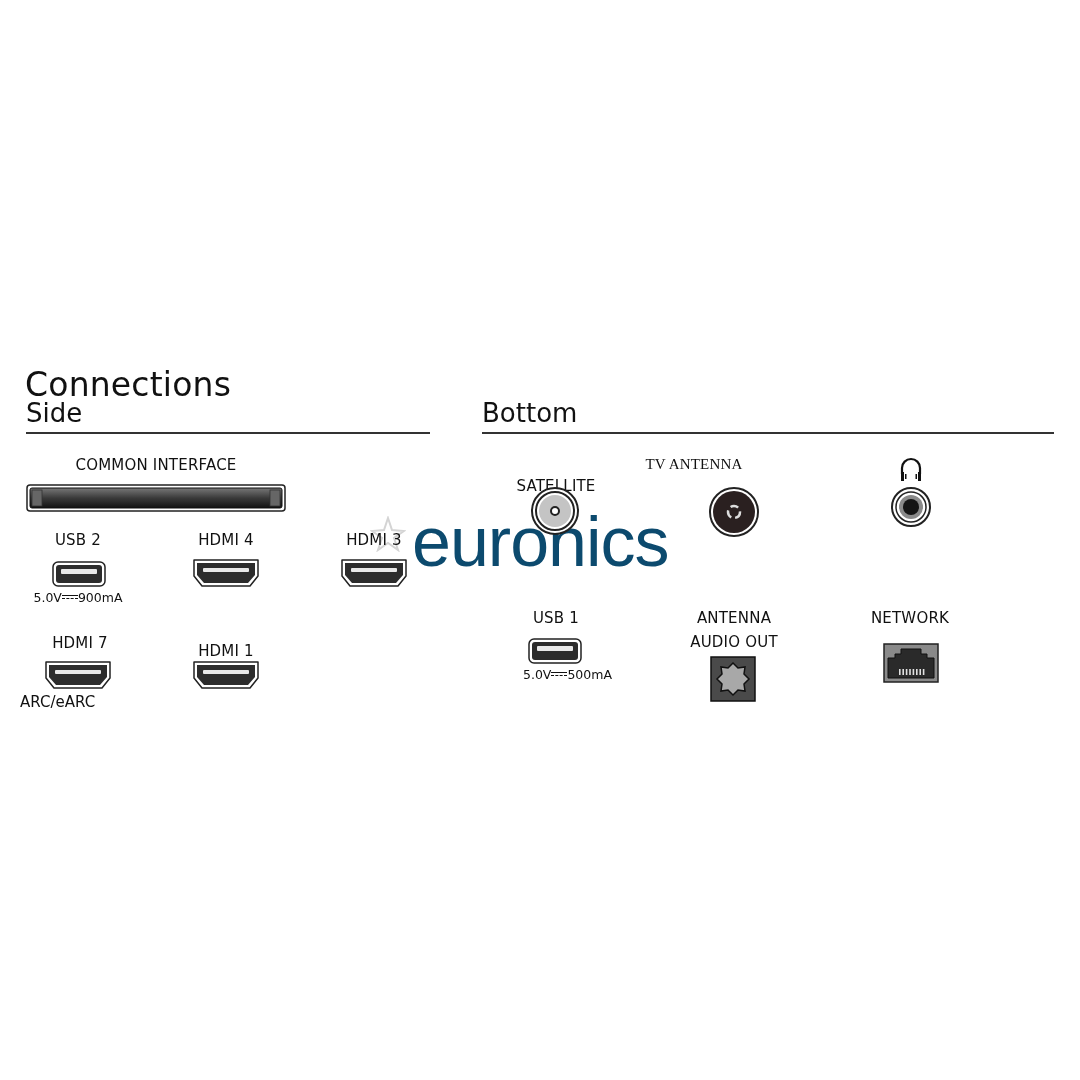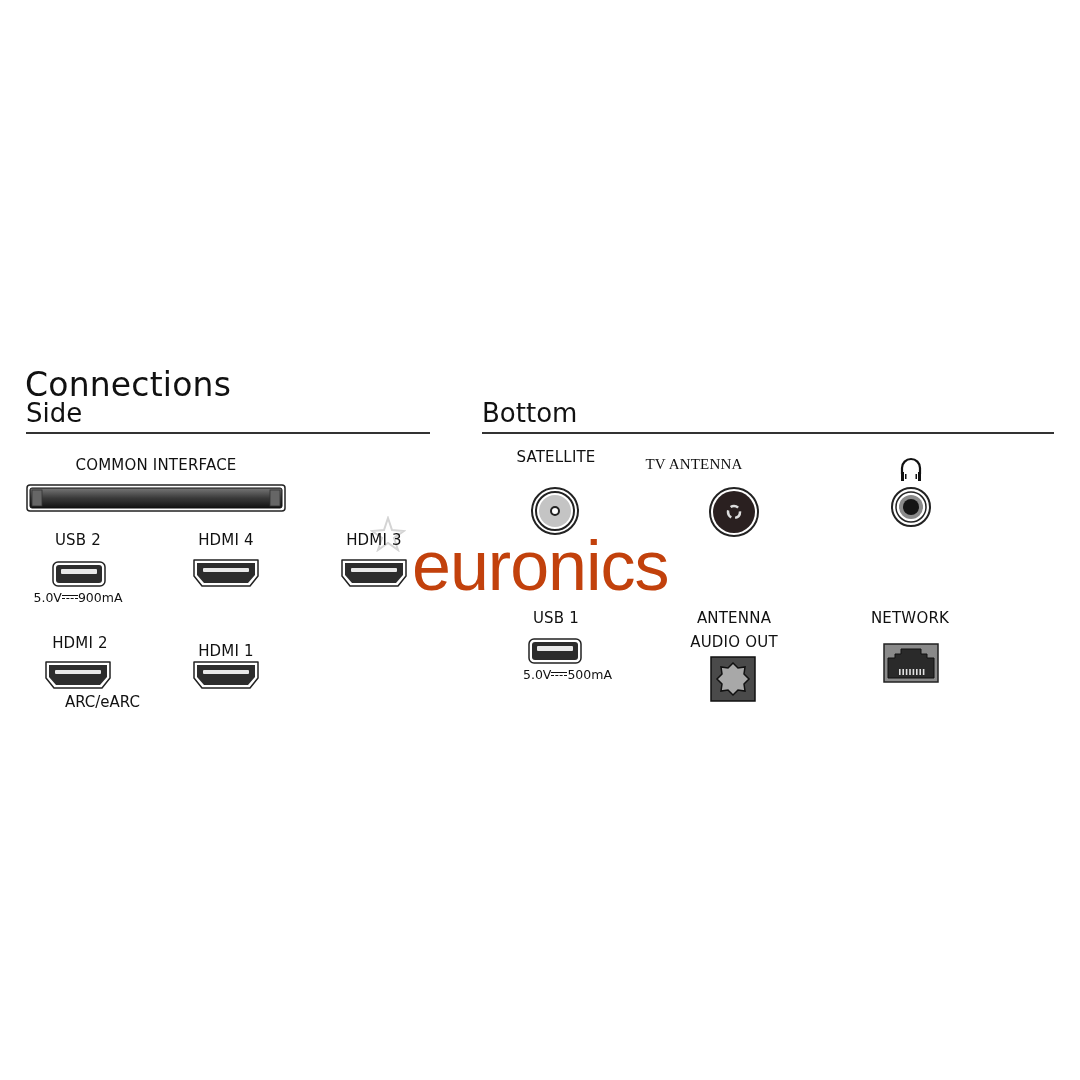--- a/index.html
+++ b/index.html
@@ -6,23 +6,23 @@
   body {
     width: 1080px; height: 1080px; background: #ffffff; position: relative; overflow: hidden;
     font-family: "DejaVu Sans", sans-serif; color: #111;
   }
   .abs { position: absolute; }
   .title { left: 25px; top: 365px; font-size: 33px; font-weight: normal; letter-spacing: 0.2px; }
   .section-title { font-size: 26px; }
   .rule { height: 2px; background: #333; }
   .label { font-size: 15px; text-align: center; white-space: nowrap; letter-spacing: 0.2px; }
   .sublabel-bold { font-size: 12.5px; font-weight: normal; white-space: nowrap; text-align: center; }
-  .sublabel { font-size: 15px; white-space: nowrap; text-align: right; }
+  .sublabel { font-size: 15px; white-space: nowrap; text-align: left; }
   .watermark {
-    left: 372px; top: 526px; font-size: 70px; color: #c2410c; font-family: "Liberation Sans", sans-serif;
+    left: 372px; top: 502px; font-size: 70px; color: #0c4a6e; font-family: "Liberation Sans", sans-serif;
     letter-spacing: -1px; pointer-events: none;
   }
   .wm-star { left: 370px; top: 516px; width: 36px; height: 36px; }
   svg { display: block; }
 </style>
 </head>
 <body>
 
 <svg class="abs wm-star" viewBox="0 0 36 36">
   <path d="M18 2 L22 14 L34 15 L24 22 L28 34 L18 27 L8 34 L12 22 L2 15 L14 14 Z" fill="none" stroke="#d4d4d4" stroke-width="2"></path>
@@ -66,39 +66,39 @@
   <rect x="11" y="10" width="46" height="4" rx="1" fill="#e8e8e8"></rect>
 </svg>
 
 <div class="abs label" style="left:324px; top:531px; width:100px;text-align:center;">HDMI 3</div>
 <svg class="abs" style="left:340px; top:558px;" width="68" height="30" viewBox="0 0 68 30">
   <path d="M2 2 H66 V18 L58 28 H10 L2 18 Z" fill="#fff" stroke="#222" stroke-width="1.5" stroke-linejoin="round"></path>
   <path d="M5 5 H63 V17 L56 25 H12 L5 17 Z" fill="#2c2c2c"></path>
   <rect x="11" y="10" width="46" height="4" rx="1" fill="#e8e8e8"></rect>
 </svg>
 
-<div class="abs label" style="left:30px; top:634px; width:100px;">HDMI 2</div>
+<div class="abs label" style="left:30px; top:634px; width:100px;">HDMI 7</div>
 <svg class="abs" style="left:44px; top:660px;" width="68" height="30" viewBox="0 0 68 30">
   <path d="M2 2 H66 V18 L58 28 H10 L2 18 Z" fill="#fff" stroke="#222" stroke-width="1.5" stroke-linejoin="round"></path>
   <path d="M5 5 H63 V17 L56 25 H12 L5 17 Z" fill="#2c2c2c"></path>
   <rect x="11" y="10" width="46" height="4" rx="1" fill="#e8e8e8"></rect>
 </svg>
 <div class="abs sublabel" style="left:20px; top:693px; width:120px;">ARC/eARC</div>
 
 <div class="abs label" style="left:176px; top:634px; width:100px;margin-top:8px;">HDMI 1</div>
 <svg class="abs" style="left:192px; top:660px;" width="68" height="30" viewBox="0 0 68 30">
   <path d="M2 2 H66 V18 L58 28 H10 L2 18 Z" fill="#fff" stroke="#222" stroke-width="1.5" stroke-linejoin="round"></path>
   <path d="M5 5 H63 V17 L56 25 H12 L5 17 Z" fill="#2c2c2c"></path>
   <rect x="11" y="10" width="46" height="4" rx="1" fill="#e8e8e8"></rect>
 </svg>
 
 <div class="abs section-title" style="left:482px; top:398px;">Bottom</div>
 <div class="abs rule" style="left:482px; top:432px; width:572px;"></div>
 
-<div class="abs label" style="left:496px; top:448px; width:120px;">SATELLITE</div>
+<div class="abs label" style="left:496px; top:477px; width:120px;">SATELLITE</div>
 <svg class="abs" style="left:530px; top:486px;" width="50" height="50" viewBox="0 0 50 50">
   <circle cx="25" cy="25" r="23" fill="#fff" stroke="#222" stroke-width="2"></circle>
   <circle cx="25" cy="25" r="19" fill="#fff" stroke="#222" stroke-width="2"></circle>
   <circle cx="25" cy="25" r="16" fill="#c4c4c4"></circle>
   <circle cx="25" cy="25" r="4" fill="#fff" stroke="#222" stroke-width="2"></circle>
 </svg>
 
 <div class="abs label" style="left:624px; top:456px; width:140px;font-family:Liberation Serif, serif;">TV ANTENNA</div>
 <svg class="abs" style="left:708px; top:486px;" width="52" height="52" viewBox="0 0 52 52">
   <circle cx="26" cy="26" r="24" fill="#fff" stroke="#222" stroke-width="2"></circle>

